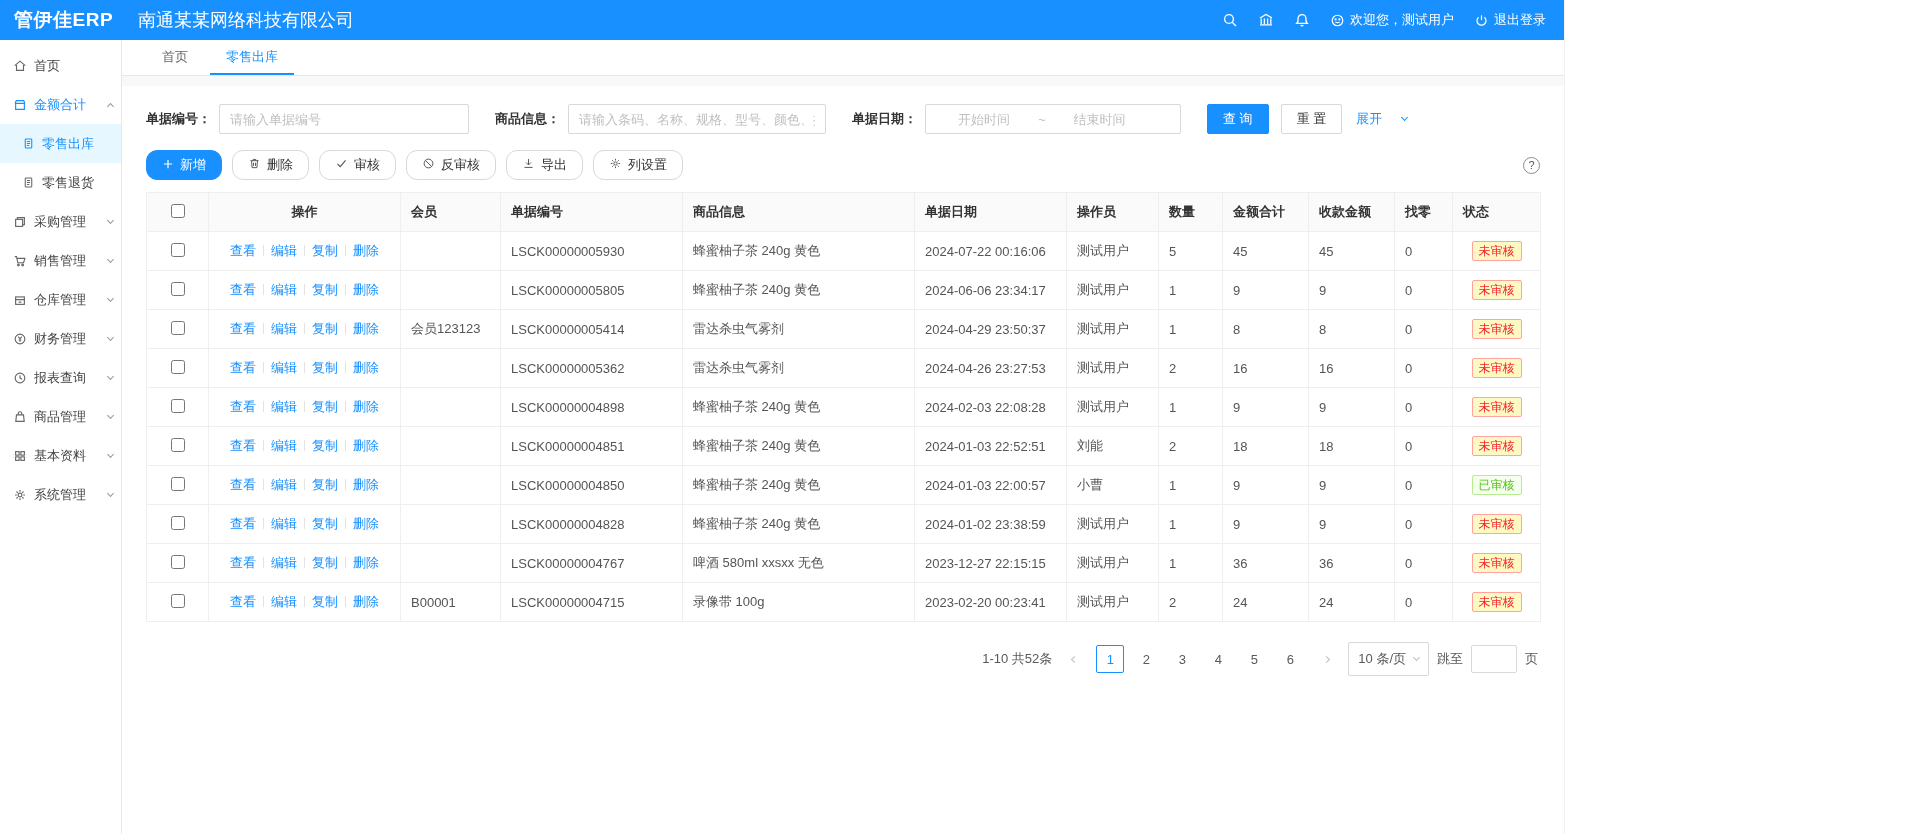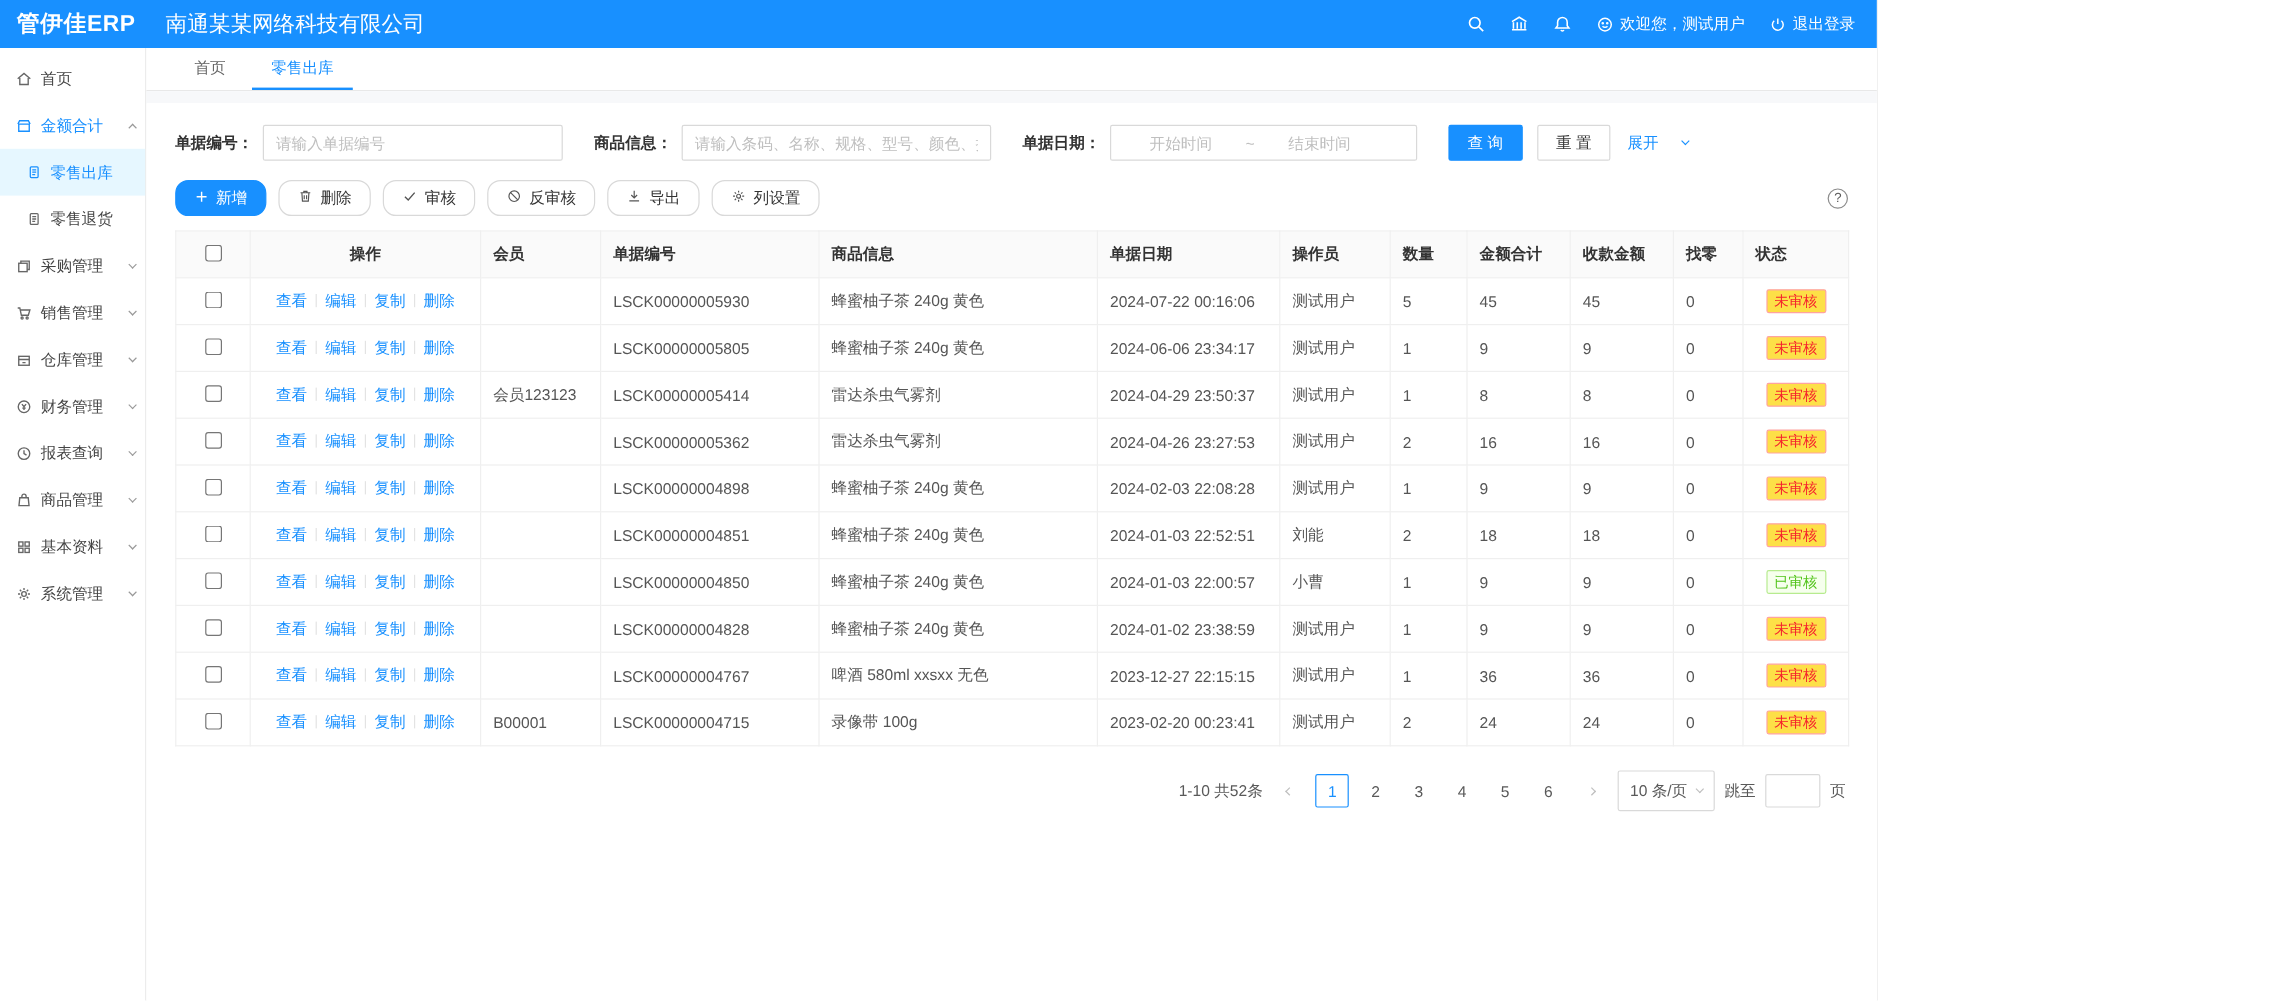--- a/index.html
+++ b/index.html
@@ -63,21 +63,21 @@
   .help { width:17px; height:17px; border:1px solid #8c8c8c; border-radius:50%; color:#595959; font-size:11px; display:flex; align-items:center; justify-content:center; cursor:pointer; }
 
   
   table { width:100%; border-collapse:collapse; table-layout:fixed; }
   th,td { border:1px solid #efefef; height:39px; padding:0 10px; font-size:13px; color:#555; overflow:hidden; white-space:nowrap; text-overflow:ellipsis; text-align:left; }
   th { background:#fafafa; color:#333; font-weight:bold; }
   th.center, td.center { text-align:center; }
   .lnk { color:#1890ff; text-decoration:none; cursor:pointer; }
   .sep { display:inline-block; width:1px; height:11px; background:#e3e3e3; margin:0 7px; vertical-align:-1px; }
   .badge { display:inline-block; font-size:12px; line-height:18px; padding:0 6px; border-radius:2px; border:1px solid transparent; }
-  .badge.pending { color:#f5222d; background:#fde047; border-color:#ffa39e; }
+  .badge.pending { color:#f5222d; background:#fef9c3; border-color:#ffa39e; }
   .badge.approved { color:#52c41a; background:#f6ffed; border-color:#b7eb8f; }
   input[type=checkbox] { width:14px; height:14px; cursor:pointer; }
 
   
   .pagination { display:flex; justify-content:flex-end; align-items:center; gap:8px; padding:20px 2px; color:#595959; font-size:13px; }
   .pg-item { min-width:28px; height:28px; display:inline-flex; align-items:center; justify-content:center; border-radius:2px; cursor:pointer; color:#595959; }
   .pg-item.active { border:1px solid #1890ff; color:#1890ff; background:#fff; }
   .pg-arrow { color:#bfbfbf; }
   .pg-size { height:28px; border:1px solid #d9d9d9; border-radius:2px; display:inline-flex; align-items:center; gap:8px; padding:16px 9px; color:#595959; cursor:pointer; }
   .pg-jump { width:46px; height:28px; border:1px solid #d9d9d9; border-radius:2px; outline:none; padding:0 6px; font-family:inherit; }

